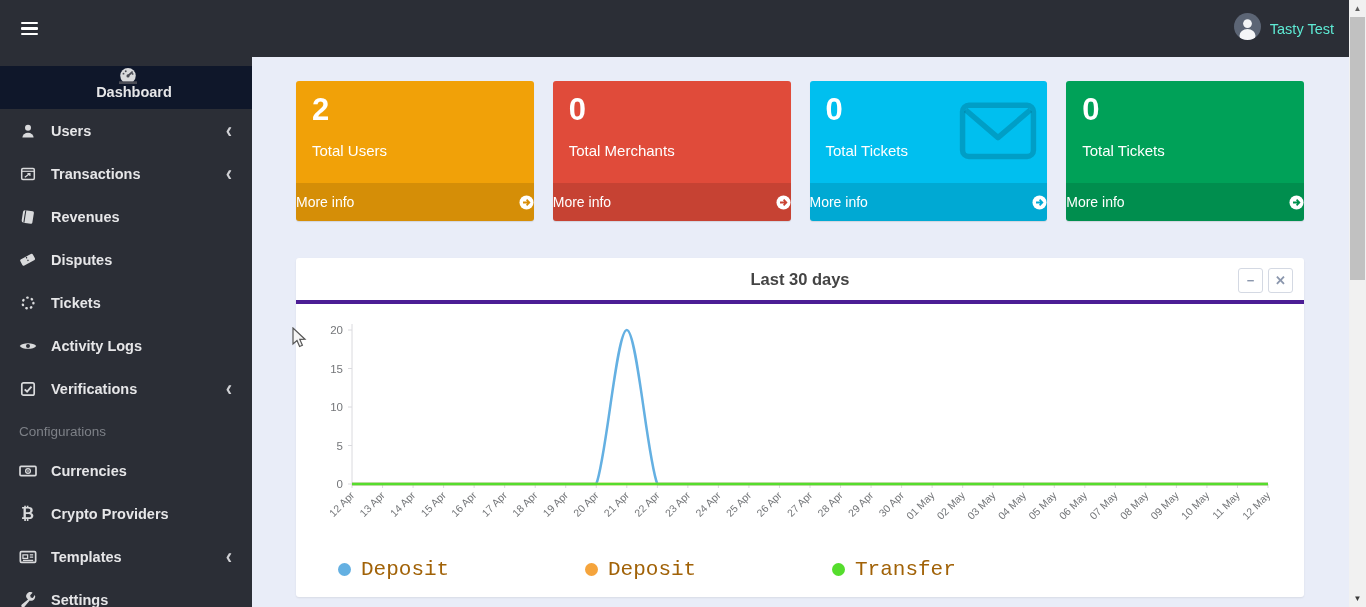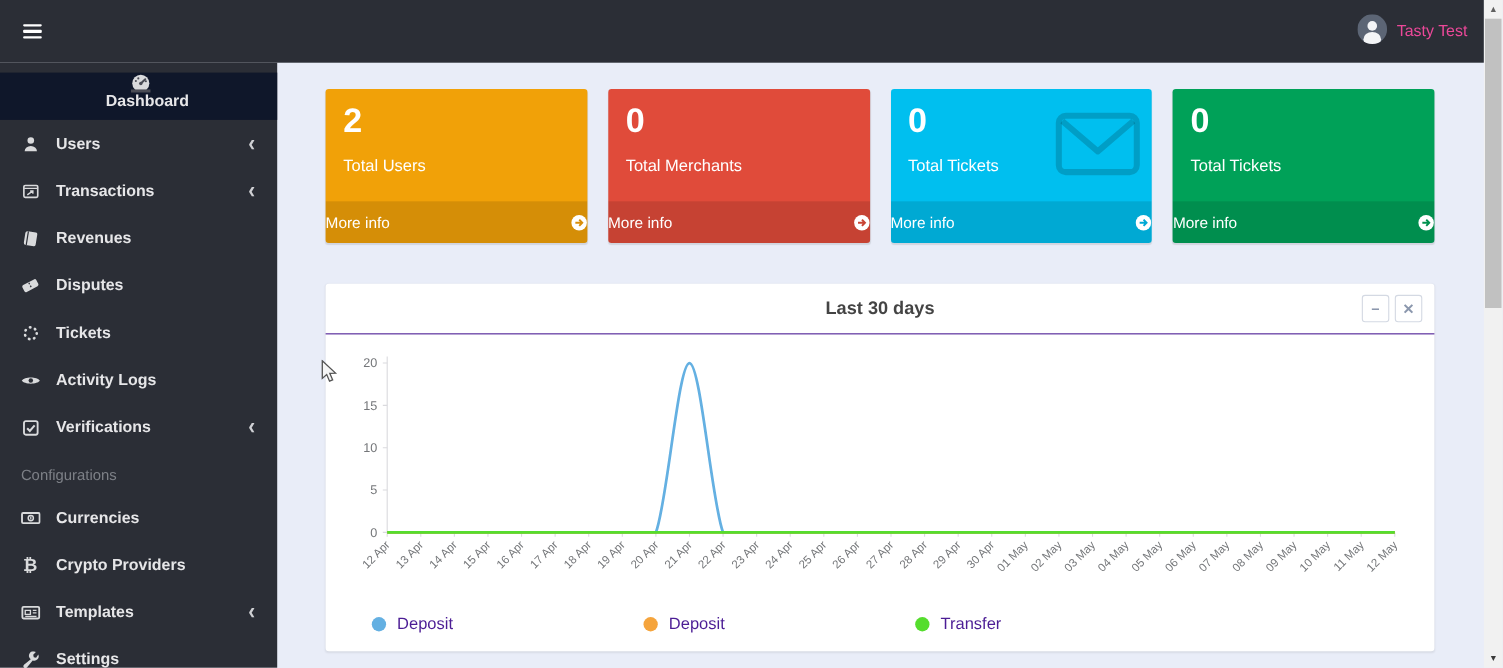--- a/index.html
+++ b/index.html
@@ -10,21 +10,21 @@
   .brand { width:252px; height:57px; display:flex; align-items:center; padding-left:16px; flex:0 0 auto; }
   .brand-pay { font-size:27px; font-weight:bold; color:#96989e; letter-spacing:.5px; }
   .brand-pill { position:relative; margin-left:7px; background:#6b63f6; border-radius:20px; padding:2px 16px 5px 16px; }
   .brand-money { font-size:23px; font-weight:bold; color:#ffffff; }
   .brand-cursor { position:absolute; right:-7px; bottom:-7px; width:0; height:0;
      border-left:14px solid #f0a30a; border-bottom:9px solid transparent; border-top:4px solid transparent; transform:rotate(-22deg); }
   .hamburger { margin-left:9px; padding:10px 12px; cursor:pointer; }
   .hamburger span { display:block; width:17px; height:2.5px; background:#fff; margin:3px 0; border-radius:1px; }
   .topbar-spacer { flex:1; }
   .user-block { display:flex; align-items:center; gap:9px; padding-right:15px; cursor:pointer; }
-  .user-name { color:#ec4899; font-size:14.5px; }
+  .user-name { color:#5eead4; font-size:14.5px; }
 
   
   .sidebar { position:absolute; left:0; top:57px; width:252px; height:550px; background:#2b2e36; z-index:15; padding-top:9px; }
   .nav-item { display:flex; align-items:center; height:43px; padding:0 14px 0 17px; cursor:pointer; text-decoration:none; }
   .nav-item.active { background:#0f172a;flex-direction:column; }
   .nav-icon { width:21px; display:inline-flex; justify-content:center; align-items:center; flex:0 0 auto; }
   .nav-label { color:#e6e6e8; font-size:14.5px; font-weight:bold; margin-left:13px; flex:1; }
   .chev { color:#cfd0d4; font-size:19px; line-height:1; margin-right:6px; font-weight:bold; transform:scaleY(1.15); }
   .nav-header { color:#7d8087; font-size:13.5px; font-weight:normal; padding:14px 0 10px 19px; }
 
@@ -33,29 +33,29 @@
 
   .cards-row { display:flex; gap:19px; }
   .stat-card { flex:1; height:140px; border-radius:3px; overflow:hidden; position:relative; box-shadow:0 1px 1px rgba(0,0,0,.1); }
   .card-body { padding:11px 16px; position:relative; height:102px; }
   .card-value { color:#fff; font-size:31px; font-weight:bold; line-height:1.15; }
   .card-label { color:#fff; font-size:15px; margin-top:14px; }
   .card-icon { position:absolute; right:9px; top:18px; opacity:.95; }
   .card-footer { position:absolute; left:0; right:0; bottom:0; height:38px; background:rgba(0,0,0,0.115); display:flex; align-items:center; justify-content:space-between; gap:7px; color:#fff; font-size:14px; cursor:pointer; text-decoration:none; }
 
   .panel { margin-top:37px; background:#fff; border-radius:3px; box-shadow:0 1px 2px rgba(0,0,0,.08); position:relative; }
-  .panel-header { height:46px; display:flex; align-items:center; justify-content:center; border-bottom:1px solid #4c1d95; position:relative; }
+  .panel-header { height:46px; display:flex; align-items:center; justify-content:center; border-bottom:4px solid #4c1d95; position:relative; }
   .panel-title { font-size:16.5px; font-weight:bold; color:#444; }
   .panel-tools { position:absolute; right:11px; top:10px; display:flex; gap:5px; }
   .tool-btn { width:25px; height:25px; border:1px solid #d4d9e3; border-radius:3px; background:#fff; color:#8b97ad; font-size:13px; font-weight:bold; display:flex; align-items:center; justify-content:center; cursor:pointer; line-height:1; }
   .chart-wrap { padding:12px 0 0 22px; }
   .legend-row { display:flex; padding:6px 0 16px 42px; }
   .legend-item { width:247px; display:flex; align-items:center; gap:10px; cursor:pointer; }
   .legend-dot { width:13px; height:13px; border-radius:50%; display:inline-block; }
-  .legend-label { font-size:15px; color:#4c1d95; }
+  .legend-label { font-size:21px; color:#a16207;font-family:Liberation Mono, monospace; }
 
   
   .scrollbar { position:absolute; right:0; top:0; width:17px; height:607px; background:#f1f1f1; z-index:30; }
   .sb-btn { position:absolute; left:0; width:17px; height:17px; display:flex; align-items:center; justify-content:center; font-size:8px; color:#606060; cursor:pointer; }
   .sb-up { top:0; }
   .sb-down { bottom:0; color:#3a3a3a; }
   .sb-thumb { position:absolute; left:1px; top:17px; width:15px; height:263px; background:#c1c1c1; cursor:pointer; }
 
   .cursor { position:absolute; left:291px; top:327px; z-index:40; pointer-events:none; }
 

